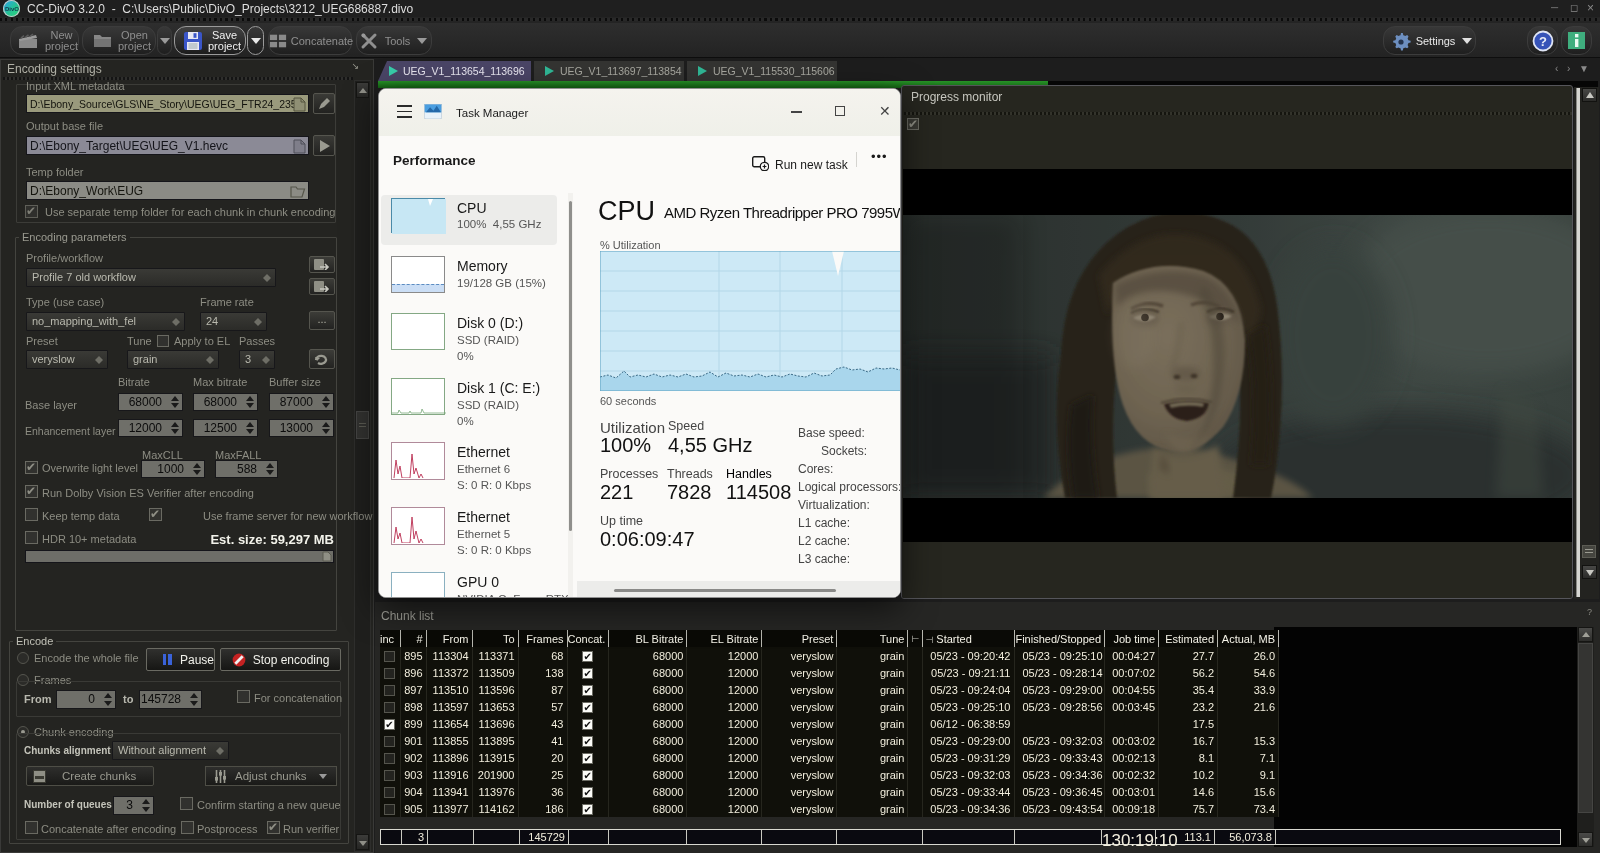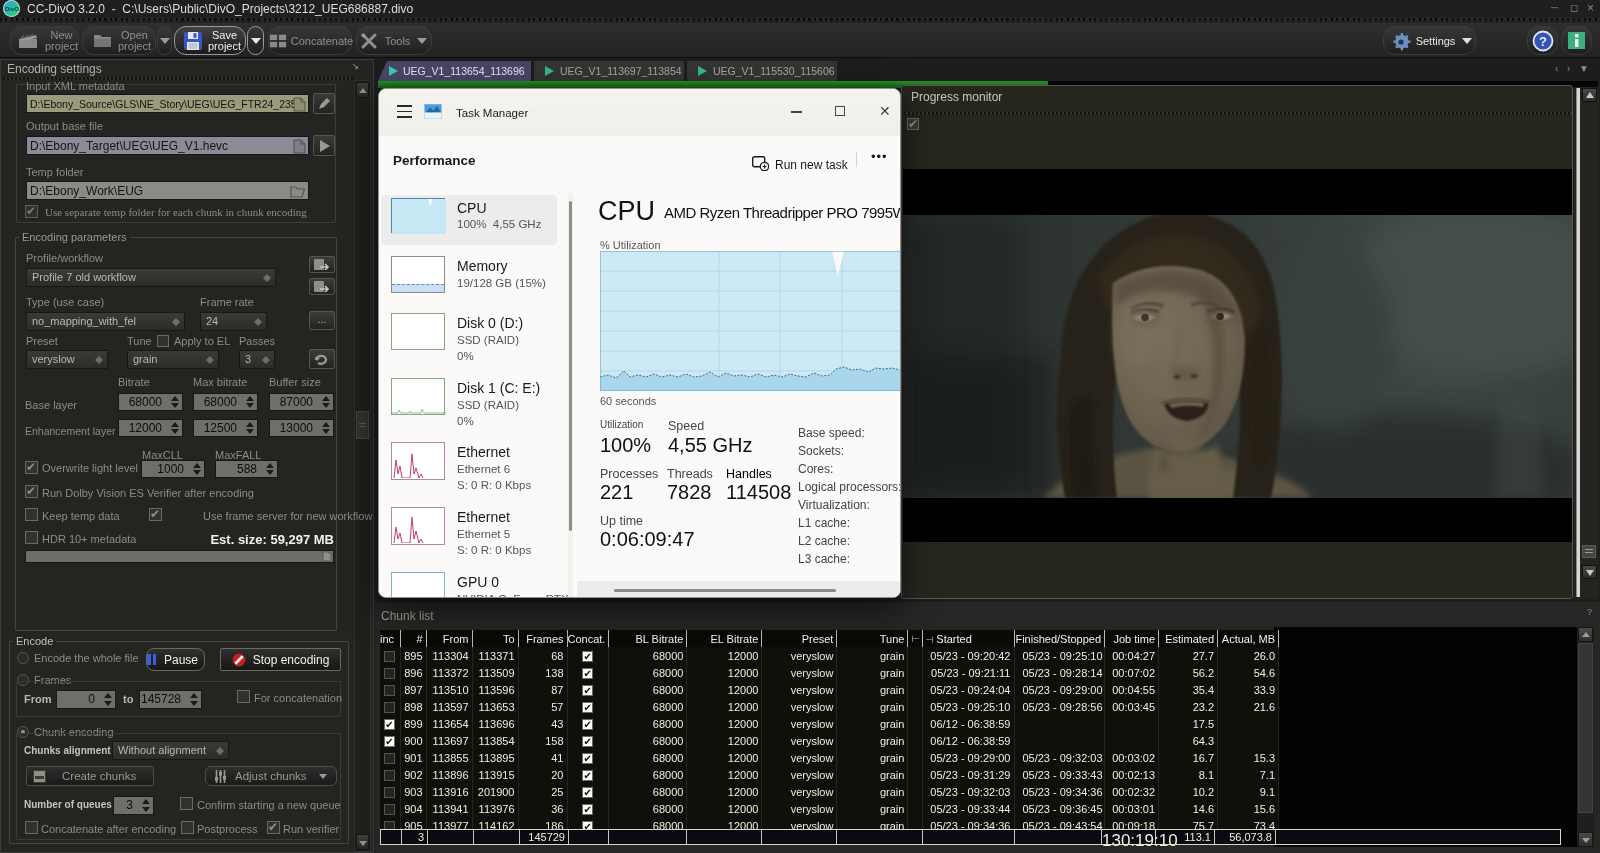--- a/index.html
+++ b/index.html
@@ -172,21 +172,21 @@
   <div style="position:absolute; left:312px; top:75px; width:22px; height:21px; background:linear-gradient(#3a3a36,#222220); border:1px solid #55554e; border-radius:2px;">
     <div style="width:0;height:0;border-left:10px solid #9a9a90;border-top:6px solid transparent;border-bottom:6px solid transparent;margin:4px 0 0 6px;"></div>
   </div>
   <div class="glabel" style="left:25px; top:106px;">Temp folder</div>
   <div style="position:absolute; left:25px; top:121px; width:283px; height:19px; background:#8b8b85; border:1px solid #15151a; color:#14140e; font-size:12px; line-height:18px; padding-left:3px;">D:\Ebony_Work\EUG
     <svg width="16" height="13" viewBox="0 0 16 13" style="position:absolute; right:2px; top:3px;">
         <path d="M1 2 h5 l1.5 2 h7 l-2.5 8 h-11 z" fill="none" stroke="#55554a" stroke-width="1.2"></path>
       </svg>
   </div>
   <div class="cb ck" style="left:24px; top:145px; opacity:0.85;"></div>
-  <div class="glabel" style="left:44px; top:146px;font-family:Liberation Serif, serif;">Use separate temp folder for each chunk in chunk encoding</div>
+  <div class="glabel" style="left:44px; top:146px;">Use separate temp folder for each chunk in chunk encoding</div>
 
   <div class="gbox" style="left:14px; top:177px; width:322px; height:394px;"></div>
   <div class="gbox-leg" style="left:18px; top:171px; background:#242421;">Encoding parameters</div>
   <div class="glabel" style="left:25px; top:192px;">Profile/workflow</div>
   <div class="dd" style="left:25px; top:208px; width:250px; height:19px;">Profile 7 old workflow<div class="dia"></div></div>
   <div style="position:absolute; left:308px; top:196px; width:26px; height:17px; background:linear-gradient(#3c3c38,#232321); border:1px solid #55554e; border-radius:2px;">
     <svg width="16" height="11" viewBox="0 0 16 11" style="margin:2px 4px;">
         <rect x="0" y="0" width="10" height="11" rx="1" fill="#8f8f85"></rect>
         <path d="M6 8 h8 m-3 -3 l3 3 -3 3" stroke="#c8c8c0" stroke-width="1.6" fill="none"></path>
       </svg>
@@ -281,21 +281,21 @@
   <div style="position:absolute; left:24px; top:490px; width:309px; height:13px; background:#6e6e68; border:1px solid #15151a;">
     <svg width="10" height="11" viewBox="0 0 10 11" style="position:absolute; right:1px; top:0px;">
         <path d="M1 1 h5 l3 3 v6 h-8z" fill="#8f8f85" stroke="#5a5a50"></path>
       </svg>
   </div>
 
   <div class="gbox" style="left:8px; top:581px; width:340px; height:203px;"></div>
   <div class="gbox-leg" style="left:12px; top:575px; color:#c0c0b6;">Encode</div>
   <div class="radio" style="left:16px; top:592px;"></div>
   <div class="glabel" style="left:33px; top:592px;">Encode the whole file</div>
-  <div style="position:absolute; left:145px; top:588px; width:59px; height:23px; background:linear-gradient(#30302e,#161614); border:1px solid #6a6a62; border-radius:8px; color:#f0f0ea; font-size:12px; display:flex; align-items:center; justify-content:flex-start;">
+  <div style="position:absolute; left:145px; top:588px; width:69px; height:23px; background:linear-gradient(#30302e,#161614); border:1px solid #6a6a62; border-radius:2px; color:#f0f0ea; font-size:12px; display:flex; align-items:center; justify-content:flex-end;">
     <span style="display:inline-block; width:3.5px; height:11px; background:#3a62d8; margin-right:2px;"></span><span style="display:inline-block; width:3.5px; height:11px; background:#3a62d8; margin-right:8px;"></span>Pause
   </div>
   <div style="position:absolute; left:219px; top:588px; width:121px; height:23px; background:linear-gradient(#30302e,#161614); border:1px solid #6a6a62; border-radius:2px; color:#f0f0ea; font-size:12px; display:flex; align-items:center; justify-content:center;">
     <svg width="14" height="14" viewBox="0 0 14 14" style="margin-right:7px;">
         <circle cx="7" cy="7" r="6.4" fill="#c42222"></circle>
         <rect x="1.8" y="5.6" width="10.4" height="2.8" fill="#f0f0f0" transform="rotate(-45 7 7)"></rect>
       </svg>Stop encoding
   </div>
   <div class="radio" style="left:16px; top:614px;"></div>
   <div class="glabel" style="left:33px; top:614px;">Frames</div>
@@ -319,21 +319,21 @@
   <div class="glabel" style="left:33px; top:666px;">Chunk encoding</div>
   <div class="gbox" style="left:15px; top:673px; width:325px; height:107px; border-color:#3a3a36;"></div>
   <div class="glabel" style="left:23px; top:685px; font-weight:bold; color:#c4c4ba; font-size:10px;">Chunks alignment</div>
   <div class="dd" style="left:111px; top:681px; width:117px; height:19px;">Without alignment<div class="dia"></div></div>
   <div style="position:absolute; left:25px; top:706px; width:128px; height:20px; background:linear-gradient(#2e2e2c,#1a1a18); border:1px solid #4e4e46; border-radius:2px; color:#9a9a90; font-size:11.5px; display:flex; align-items:center;">
     <svg width="13" height="13" viewBox="0 0 13 13" style="margin:0 16px 0 6px;">
         <rect x="0.5" y="0.5" width="12" height="12" fill="#8f8f85" stroke="#3a3a32"></rect>
         <rect x="2" y="6" width="9" height="3" fill="#3a3a32"></rect>
       </svg>Create chunks
   </div>
-  <div style="position:absolute; left:204px; top:706px; width:132px; height:20px; background:linear-gradient(#2e2e2c,#1a1a18); border:1px solid #4e4e46; border-radius:6px; color:#9a9a90; font-size:11.5px; display:flex; align-items:center;">
+  <div style="position:absolute; left:204px; top:706px; width:132px; height:20px; background:linear-gradient(#2e2e2c,#1a1a18); border:1px solid #4e4e46; border-radius:0; color:#9a9a90; font-size:11.5px; display:flex; align-items:center;">
     <svg width="13" height="13" viewBox="0 0 13 13" style="margin:0 8px 0 8px;">
         <g stroke="#9a9a90" stroke-width="1.6">
           <path d="M2.5 0 v13 M6.5 0 v13 M10.5 0 v13"></path>
         </g>
         <g fill="#9a9a90">
           <rect x="1" y="7" width="3" height="3.6"></rect>
           <rect x="5" y="2" width="3" height="3.6"></rect>
           <rect x="9" y="6" width="3" height="3.6"></rect>
         </g>
       </svg>Adjust chunks
@@ -496,38 +496,20 @@
           <td>veryslow</td>
           <td>grain</td>
           <td></td>
           <td class="l2">06/12 - 06:38:59</td>
           <td class="l"></td>
           <td></td>
           <td>17.5</td>
           <td></td>
         </tr>
     <tr>
-          <td class="k"><span class="kbox on"></span></td>
-          <td>900</td>
-          <td>113697</td>
-          <td>113854</td>
-          <td>158</td>
-          <td class="k"><span class="kbox on"></span></td>
-          <td>68000</td>
-          <td>12000</td>
-          <td>veryslow</td>
-          <td>grain</td>
-          <td></td>
-          <td class="l2">06/12 - 06:38:59</td>
-          <td class="l"></td>
-          <td></td>
-          <td>64.3</td>
-          <td></td>
-        </tr>
-    <tr>
           <td class="k"><span class="kbox dark"></span></td>
           <td>901</td>
           <td>113855</td>
           <td>113895</td>
           <td>41</td>
           <td class="k"><span class="kbox on"></span></td>
           <td>68000</td>
           <td>12000</td>
           <td>veryslow</td>
           <td>grain</td>
@@ -871,34 +853,34 @@
 
       <path d="M232 0 L238 25 L244 0 Z" fill="#fbfaf8"></path>
 
       <path d="M0 126 L8 124 L16 127 L24 120 L30 126 L38 124 L46 126 L54 123 L62 126 L70 124 L78 126 L86 123 L94 126 L102 125 L110 121 L118 126 L126 122 L134 125 L142 124 L150 126 L158 123 L166 126 L174 124 L182 126 L190 123 L198 125 L206 126 L214 122 L222 125 L230 124 L236 118 L244 116 L252 119 L260 118 L268 121 L276 117 L284 118 L292 117 L300 119 L308 118 L316 117 L324 119 L332 118 L340 117 L340 140 L0 140 Z" fill="#a9d6ec"></path>
       <path d="M0 126 L8 124 L16 127 L24 120 L30 126 L38 124 L46 126 L54 123 L62 126 L70 124 L78 126 L86 123 L94 126 L102 125 L110 121 L118 126 L126 122 L134 125 L142 124 L150 126 L158 123 L166 126 L174 124 L182 126 L190 123 L198 125 L206 126 L214 122 L222 125 L230 124 L236 118 L244 116 L252 119 L260 118 L268 121 L276 117 L284 118 L292 117 L300 119 L308 118 L316 117 L324 119 L332 118 L340 117" fill="none" stroke="#3a6a86" stroke-width="1" stroke-dasharray="2 1.5"></path>
       <rect x="0" y="0" width="340" height="140" fill="none" stroke="#5aa0c0" stroke-width="1"></rect>
     </svg>
   </div>
   <div style="position:absolute; left:221px; top:306px; font-size:11px; color:#555;">60 seconds</div>
 
-  <div style="position:absolute; left:221px; top:330px; font-size:10px; color:#444;">Utilization</div>
+  <div style="position:absolute; left:221px; top:330px; font-size:15px; color:#444;">Utilization</div>
   <div style="position:absolute; left:221px; top:345px; font-size:20px; color:#111;">100%</div>
   <div style="position:absolute; left:289px; top:330px; font-size:12.5px; color:#444;">Speed</div>
   <div style="position:absolute; left:289px; top:345px; font-size:20px; color:#111;">4,55 GHz</div>
   <div style="position:absolute; left:221px; top:378px; font-size:12.5px; color:#444;">Processes</div>
   <div style="position:absolute; left:221px; top:392px; font-size:20px; color:#111;">221</div>
   <div style="position:absolute; left:288px; top:378px; font-size:12.5px; color:#444;">Threads</div>
   <div style="position:absolute; left:288px; top:392px; font-size:20px; color:#111;">7828</div>
   <div style="position:absolute; left:347px; top:378px; font-size:12.5px; color:#000000;">Handles</div>
   <div style="position:absolute; left:347px; top:392px; font-size:20px; color:#111;">114508</div>
   <div style="position:absolute; left:221px; top:425px; font-size:12.5px; color:#444;">Up time</div>
   <div style="position:absolute; left:221px; top:439px; font-size:20px; color:#111;">0:06:09:47</div>
   <div style="position:absolute; left:419px; top:337px; font-size:12px; color:#444; white-space:nowrap;">Base speed:</div>
-  <div style="position:absolute; left:419px; top:355px; font-size:12px; color:#444; white-space:nowrap;">Sockets:</div>
+  <div style="position:absolute; left:442px; top:355px; font-size:12px; color:#444; white-space:nowrap;">Sockets:</div>
   <div style="position:absolute; left:419px; top:373px; font-size:12px; color:#444; white-space:nowrap;">Cores:</div>
   <div style="position:absolute; left:419px; top:391px; font-size:12px; color:#444; white-space:nowrap;">Logical processors:</div>
   <div style="position:absolute; left:419px; top:409px; font-size:12px; color:#444; white-space:nowrap;">Virtualization:</div>
   <div style="position:absolute; left:419px; top:427px; font-size:12px; color:#444; white-space:nowrap;">L1 cache:</div>
   <div style="position:absolute; left:419px; top:445px; font-size:12px; color:#444; white-space:nowrap;">L2 cache:</div>
   <div style="position:absolute; left:419px; top:463px; font-size:12px; color:#444; white-space:nowrap;">L3 cache:</div>
 
   <div style="position:absolute; left:198px; top:492px; width:325px; height:18px; background:#ececea;"></div>
   <div style="position:absolute; left:235px; top:500px; width:222px; height:3px; background:#8a8a88; border-radius:2px;"></div>
 </div>

